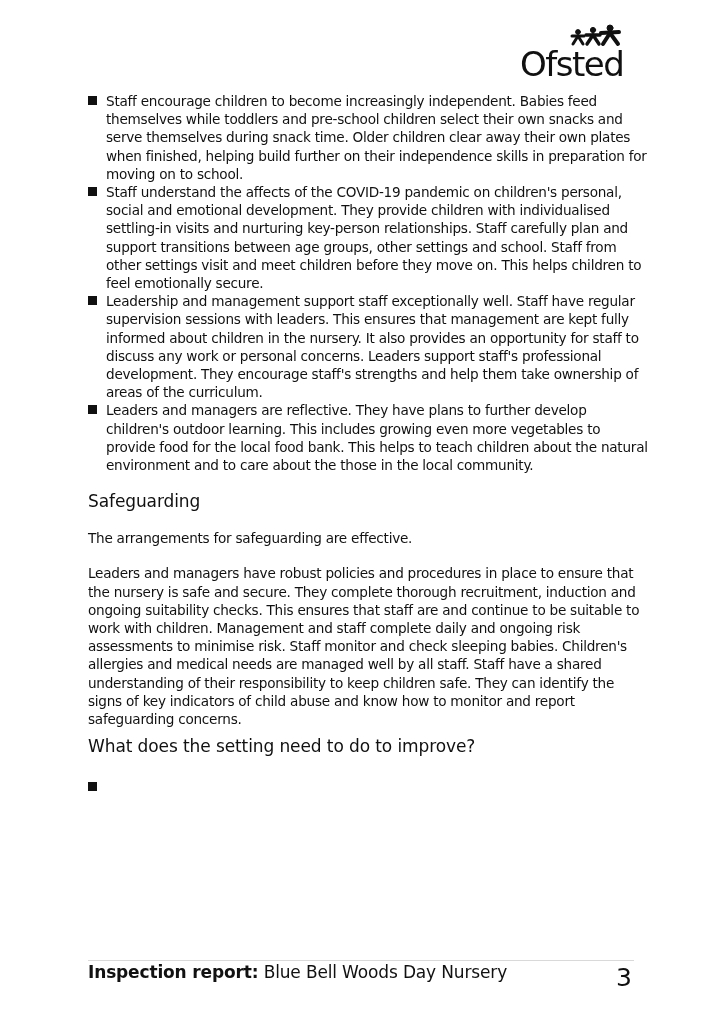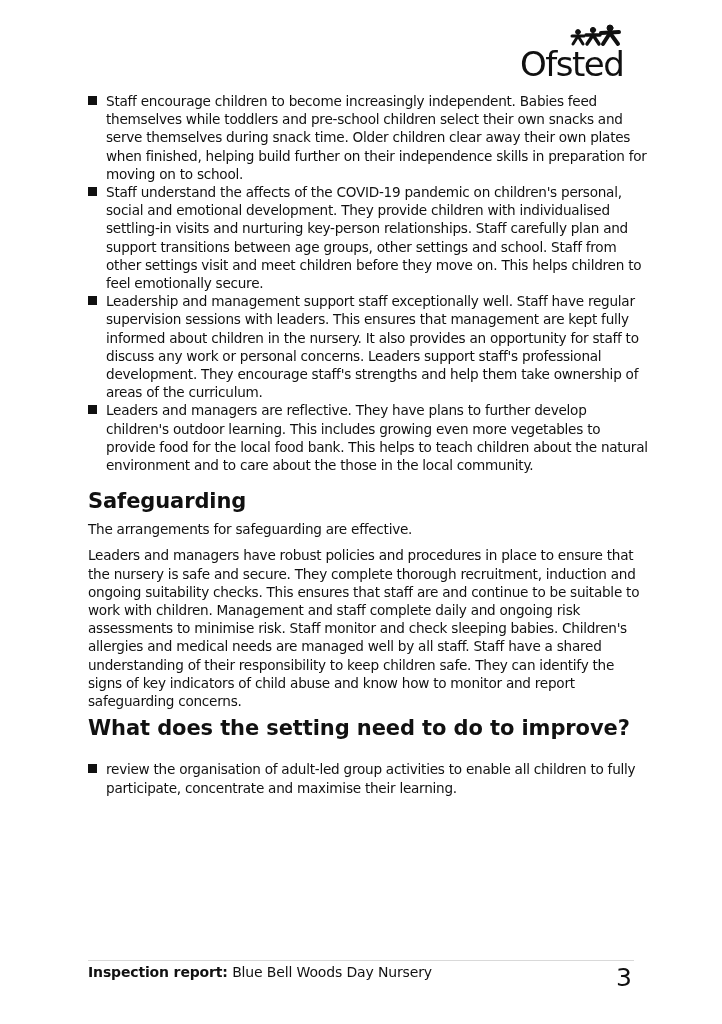--- a/index.html
+++ b/index.html
@@ -45,52 +45,52 @@
     .bullets li.continuation { padding-left: 18px; }
     .bullet-mark {
       position: absolute;
       left: 0;
       top: 4px;
       width: 9px;
       height: 9px;
       background: #111111;
     }
     h2 {
-      font-size: 21px;
-      font-weight: bold;
+      font-size: 17px;
+      font-weight: normal;
       margin: 0;
       letter-spacing: -0.1px;
       line-height: 22px;
     }
     .sec-safeguarding { margin-top: 16px; }
     .sec-improve { margin-top: 7px; }
     p {
       margin: 0;
     }
-    .p-gap { margin-top: 8px; }
+    .p-gap { margin-top: 17px; }
     .bold-intro {
       font-weight: bold;
       margin-top: 14px;
       letter-spacing: -0.15px;
     }
     .improve-list { margin-top: 21px; }
     .footer-line {
       position: absolute;
       left: 88px;
       top: 960px;
       width: 546px;
       height: 1px;
       background: #d9d9d9;
     }
     .footer {
       position: absolute;
       left: 88px;
       top: 965px;
       width: 550px;
-      font-size: 14px;
+      font-size: 17px;
       line-height: 14px;
       letter-spacing: -0.15px;
     }
     .footer b { font-weight: bold; }
     .page-number {
       position: absolute;
       right: 90px;
       top: 963px;
       font-size: 25px;
       line-height: 30px;
@@ -142,21 +142,20 @@
   </ul>
 
   <h2 class="sec-safeguarding">Safeguarding</h2>
   <p class="p-gap">The arrangements for safeguarding are effective.</p>
   <p class="p-gap">Leaders and managers have robust policies and procedures in place to ensure that the nursery is safe and secure. They complete thorough recruitment, induction and ongoing suitability checks. This ensures that staff are and continue to be suitable to work with children. Management and staff complete daily and ongoing risk assessments to minimise risk. Staff monitor and check sleeping babies. Children's allergies and medical needs are managed well by all staff. Staff have a shared understanding of their responsibility to keep children safe. They can identify the signs of key indicators of child abuse and know how to monitor and report safeguarding concerns.</p>
 
   <h2 class="sec-improve">What does the setting need to do to improve?</h2>
   <ul class="bullets improve-list">
     <li>
       <span class="bullet-mark"></span>
-      <span>review the organisation of adult-led group activities to enable all children to fully participate, concentrate and maximise their learning.</span>
     </li>
   </ul>
 </div>
 
 <div class="footer-line"></div>
 <div class="footer">
   <div>
     <b>Inspection report:</b>
     <span>Blue Bell Woods Day Nursery</span>
   </div>

